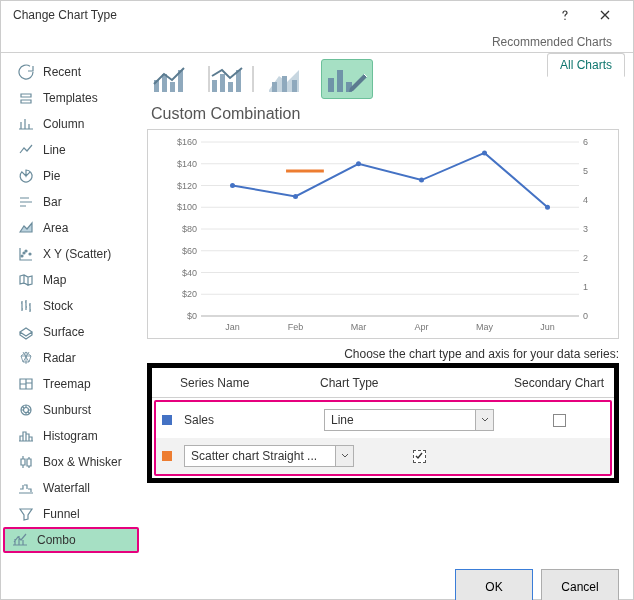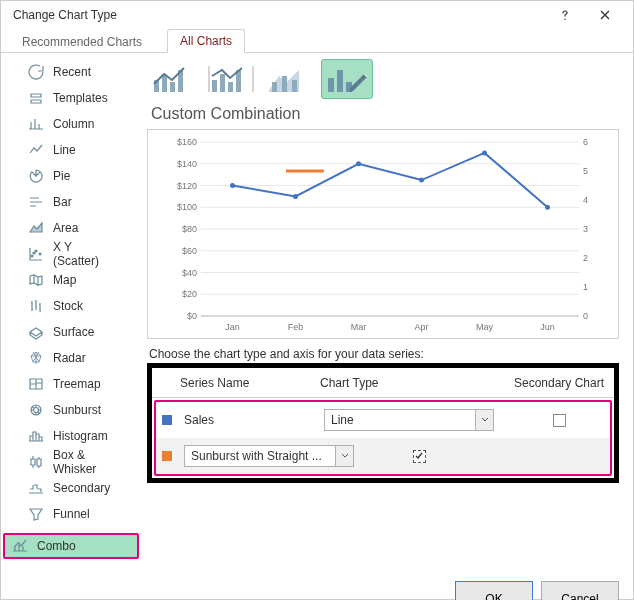--- a/index.html
+++ b/index.html
@@ -16,55 +16,55 @@
   .window { border: 1px solid #ccc; width: 634px; height: 600px; display: flex; flex-direction: column; }
   .titlebar {
     display: flex; align-items: center; justify-content: space-between;
     height: 30px; padding: 0 8px 0 12px; gap: 8px;
   }
   .titlebar .title { font-size: 12px; }
   .titlebar .controls { display: flex; gap: 0; }
   .titlebar .ctl { width: 40px; height: 28px; display: flex; align-items: center; justify-content: center; }
   .titlebar .ctl svg { stroke: #333; }
   .tabs {
-    display: flex; gap: 12px; padding: 0 8px; border-bottom: 1px solid #d0d0d0;
-    height: 24px; align-items: flex-end;
+    display: flex; gap: 0; padding: 0 8px; border-bottom: 1px solid #d0d0d0;
+    height: 24px; align-items: flex-end; flex-direction: column;
   }
   .tab {
     padding: 4px 12px 4px 12px; font-size: 12px; color: #666;
     border: 1px solid transparent; border-bottom: none; position: relative; top: 1px;
   }
   .tab.active {
-    color: #7f1d1d; border: 1px solid #d0d0d0; border-bottom: 1px solid #fff;
+    color: #0f766e; border: 1px solid #d0d0d0; border-bottom: 1px solid #fff;
     background: #fff; border-radius: 3px 3px 0 0; text-align: right;
   }
   .body { display: flex; flex: 1; }
   .sidebar { width: 140px; padding: 6px 0; border-right: 0; }
   .sidebar-item {
     display: flex; align-items: center; gap: 8px;
-    padding: 3px 26px; height: 26px; cursor: default;
+    padding: 3px 16px; height: 26px; cursor: default;
   }
   .sidebar-item.selected {
     background: #a6e0c4; border: 2px solid #e6007e; border-radius: 2px;
-    margin: 6px 2px; padding: 1px 6px;
+    margin: 0 2px; padding: 1px 6px;
   }
   .sb-icon { width: 18px; height: 16px; display: flex; align-items: center; justify-content: center; flex-shrink: 0; }
   .sb-icon svg { stroke: #6b8c9c; fill: none; stroke-width: 1.2; }
   .sb-label { font-size: 12px; color: #333; }
 
   .main { flex: 1; padding: 6px 14px 0 6px; display: flex; flex-direction: column; }
   .subtype-row { display: flex; gap: 6px; margin-bottom: 6px; }
   .subtype { width: 52px; height: 40px; border: 1px solid #fff; display:flex; align-items:center; justify-content:center; }
   .subtype.sel { background: #a6e0c4; border-radius: 3px; border: 1px solid #6cc09a; }
   .subtype svg { display:block; }
   .section-title { font-size: 16px; color: #555; margin: 0 0 6px 4px; }
 
   .chart-box { border: 1px solid #d0d0d0; height: 210px; padding: 6px 6px 2px 6px; position: relative; }
 
-  .series-hdr { font-size: 12px; margin: 8px 0 2px 2px; }
+  .series-hdr { font-size: 12px; margin: 8px 0 2px 2px; text-align: right; }
   .series-table { border: 5px solid #000000; }
   .series-head, .series-row {
     display: grid; grid-template-columns: 22px 140px 190px 1fr;
     align-items: center; height: 30px; padding: 0 6px;
   }
   .series-head { border-bottom: 1px solid #d0d0d0; font-size: 12px; color: #333; }
   .series-body-highlight { border: 2px solid #e6007e; border-radius: 2px; margin: 2px; }
   .series-row { height: 36px; }
   .series-row.alt { background: #f2f2f2; }
   .swatch { width: 10px; height: 10px; }
@@ -250,21 +250,21 @@
             </svg>
           </span>
           <span class="sb-label">Box &amp; Whisker</span>
         </div>
         <div class="sidebar-item">
           <span class="sb-icon">
             <svg width="16" height="16" viewBox="0 0 16 16">
               <path d="M2 9h3V5M6 5h3v4M10 9h3v3M1 13h14"></path>
             </svg>
           </span>
-          <span class="sb-label">Secondary</span>
+          <span class="sb-label">Waterfall</span>
         </div>
         <div class="sidebar-item">
           <span class="sb-icon">
             <svg width="16" height="16" viewBox="0 0 16 16">
               <path d="M2 3h12l-4 6v4l-4 1v-5z"></path>
             </svg>
           </span>
           <span class="sb-label">Funnel</span>
         </div>
         <div class="sidebar-item selected">
@@ -385,21 +385,21 @@
                   </svg>
                 </span>
     </div>
     <div class="sec-axis-cell">
       <div class="chk "></div>
     </div>
             </div>
             <div class="series-row alt">
     <div class="swatch" style="background:#ed7d31"></div>
     <div class="ct-select">
-      <span>Sunburst with Straight ...</span>
+      <span>Scatter chart Straight ...</span>
       <span class="dd">
                   <svg width="10" height="10" viewBox="0 0 10 10" fill="none">
                     <path d="M2 3l3 3 3-3"></path>
                   </svg>
                 </span>
     </div>
     <div class="sec-axis-cell">
       <div class="chk dashed">
                   <svg width="10" height="10" viewBox="0 0 10 10" fill="none">
                     <path d="M2 5l2 2 4-5" stroke-width="1.4"></path>

